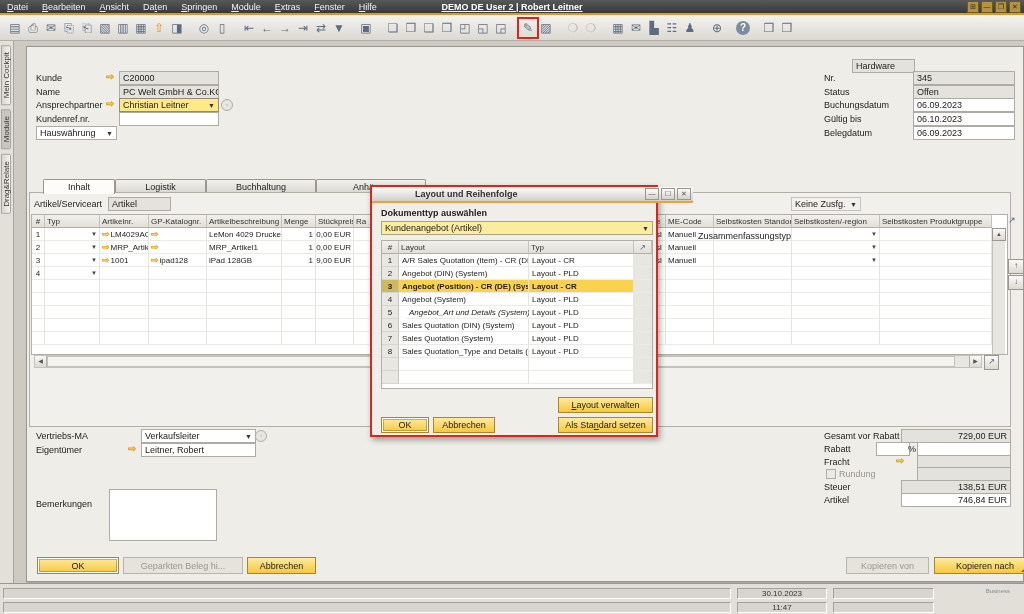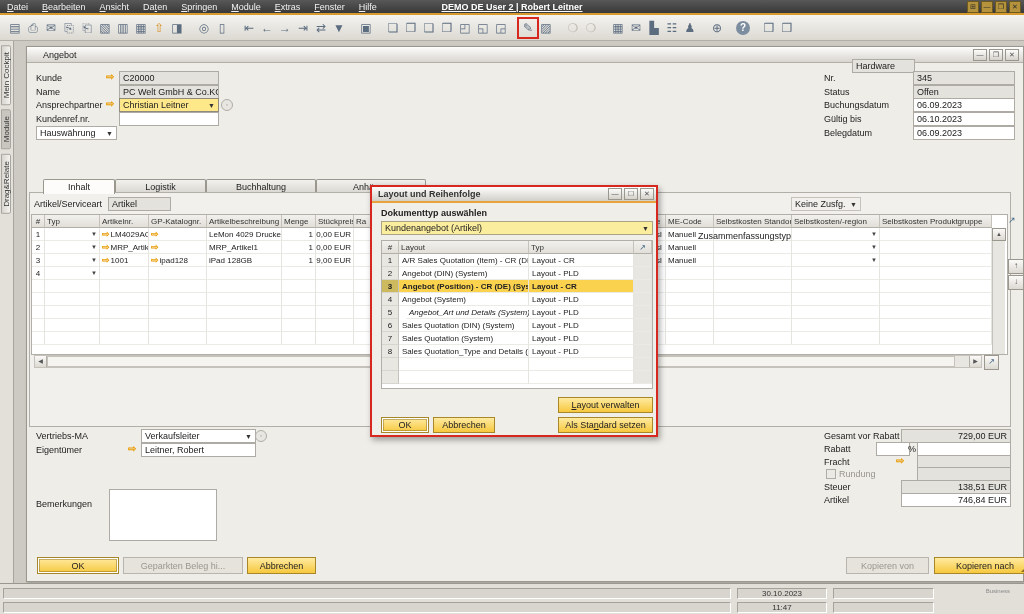--- a/index.html
+++ b/index.html
@@ -63,21 +63,21 @@
   
   .btn{position:absolute;background:linear-gradient(#ffeaa0,#f6c83e);border:1px solid #a8862a;font-size:9px;color:#222;
     display:flex;align-items:center;justify-content:center;white-space:nowrap;}
   .btn.focus{box-shadow:inset 0 0 0 1px #fff, inset 0 0 0 2px rgba(90,70,10,.35);}
   .btn.disabled{background:#e6e3dc;border-color:#b8b5ae;color:#9a978f;}
   .btn u{text-decoration:underline;}
   .fold{position:absolute;right:1px;bottom:1px;width:0;height:0;border-left:5px solid transparent;border-bottom:5px solid #8a6d1e;}
   
   #dialog{position:absolute;left:370px;top:185px;width:288px;height:252px;background:#f0eee9;border:2px solid #d6281e;z-index:50;
     box-shadow:2px 3px 6px rgba(0,0,0,.35);box-sizing:border-box;}
-  #dlg-title{position:absolute;left:0;top:0;width:100%;height:14px;background:linear-gradient(#fdfdfc,#d2cfc8);display:flex;align-items:center;border-bottom:2px solid #e8a33d;}
+  #dlg-title{position:absolute;left:0;top:0;width:100%;height:14px;background:linear-gradient(#fdfdfc,#d2cfc8);display:flex;align-items:center;border-bottom:2px solid #e8a33d;padding-left:37px;}
   #dlg-title .t{margin-left:6px;font-size:9px;font-weight:bold;color:#333;}
   #dlg-title .ctls{margin-left:auto;margin-right:2px;display:flex;}
   #dlg-table{position:absolute;left:9px;top:53px;width:270px;height:147px;background:#fff;border:1px solid #b2afa8;overflow:hidden;}
   .drow{position:absolute;left:0;width:270px;height:13px;}
   .dnum{position:absolute;left:0;width:17px;height:13px;background:#e9e7e2;border-right:1px solid #c5c2bb;border-bottom:1px solid #d8d5cf;
     font-size:8px;text-align:center;line-height:13px;box-sizing:border-box;}
   .dcell{position:absolute;height:13px;border-right:1px solid #e6e4df;border-bottom:1px solid #eceae5;font-size:8px;line-height:13px;
     padding:0 3px;box-sizing:border-box;white-space:nowrap;overflow:hidden;background:#fff;}
   .drow.sel .dcell{background:#fbd24e;font-weight:bold;}
   .drow.sel .dnum{background:#cdb95e;font-weight:bold;}
@@ -157,28 +157,20 @@
     <span class="tbicon">❒</span>
   </div>
 
 <div id="sidebar">
     <div class="vtab">Mein Cockpit</div>
     <div class="vtab active">Module</div>
     <div class="vtab">Drag&amp;Relate</div>
   </div>
 
 <div id="docwin">
-  <div id="docwin-title">
-    <span class="t">Angebot</span>
-    <span style="margin-left:auto;margin-right:4px;display:flex;">
-      <span class="winctl">—</span>
-      <span class="winctl">❐</span>
-      <span class="winctl">✕</span>
-    </span>
-  </div>
 
   <span class="lbl" style="left:9px;top:26px;">Kunde</span>
   <span class="la" style="left:79px;top:24px;">⇨</span>
   <div class="fld ro" style="left:92px;top:24px;width:92px;">C20000</div>
 
   <span class="lbl" style="left:9px;top:40px;">Name</span>
   <div class="fld ro" style="left:92px;top:38px;width:92px;">PC Welt GmbH &amp; Co.KG</div>
 
   <span class="lbl" style="left:9px;top:53px;">Ansprechpartner</span>
   <span class="la" style="left:79px;top:51px;">⇨</span>

